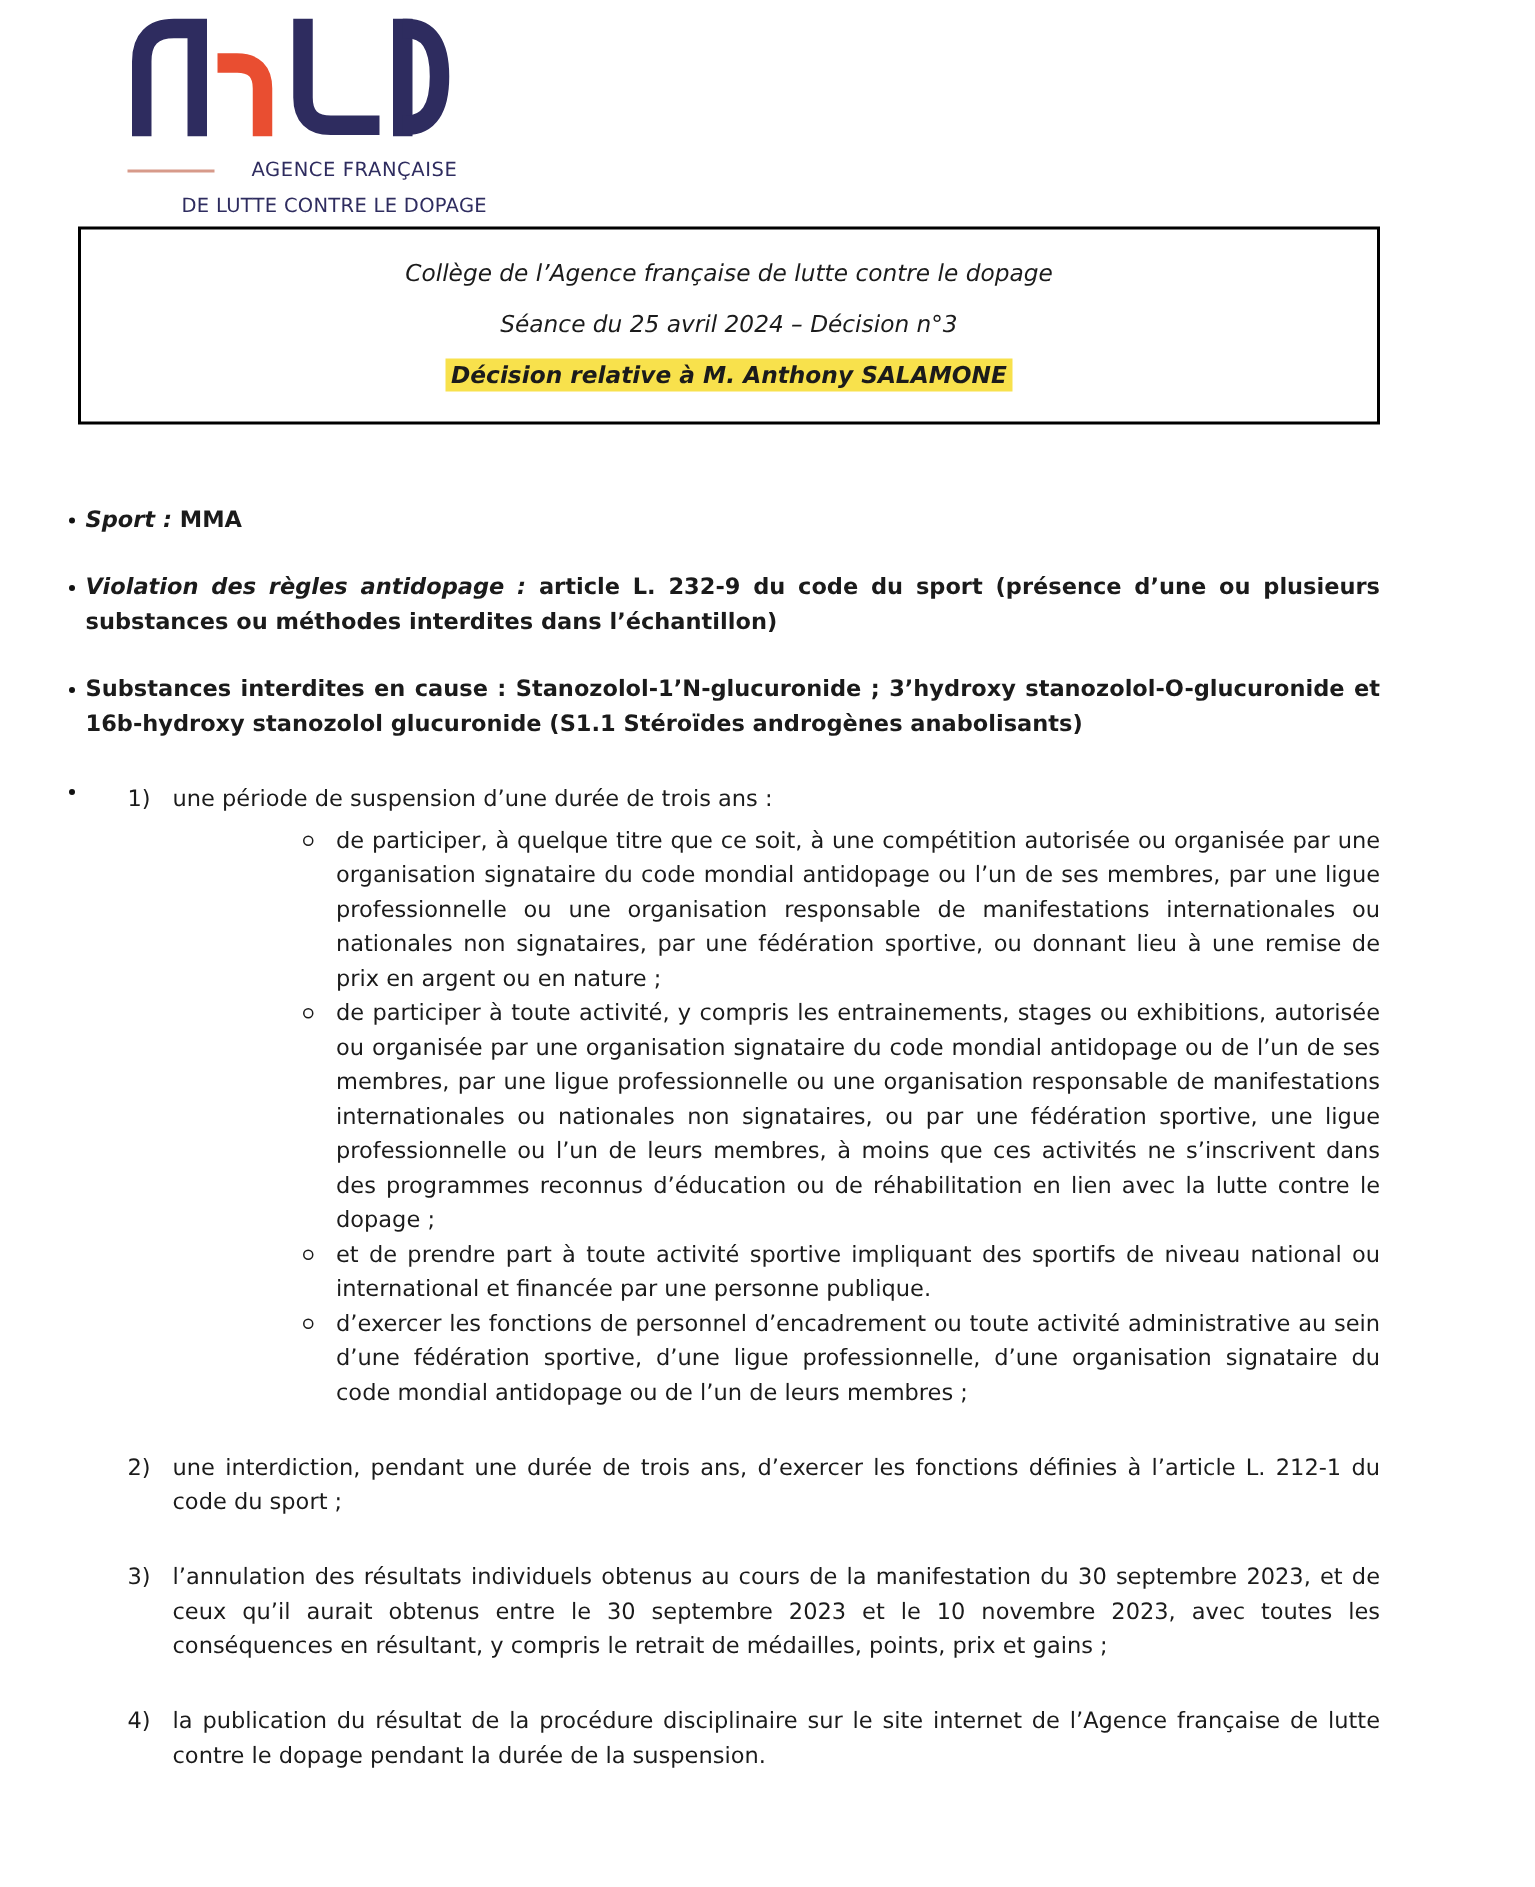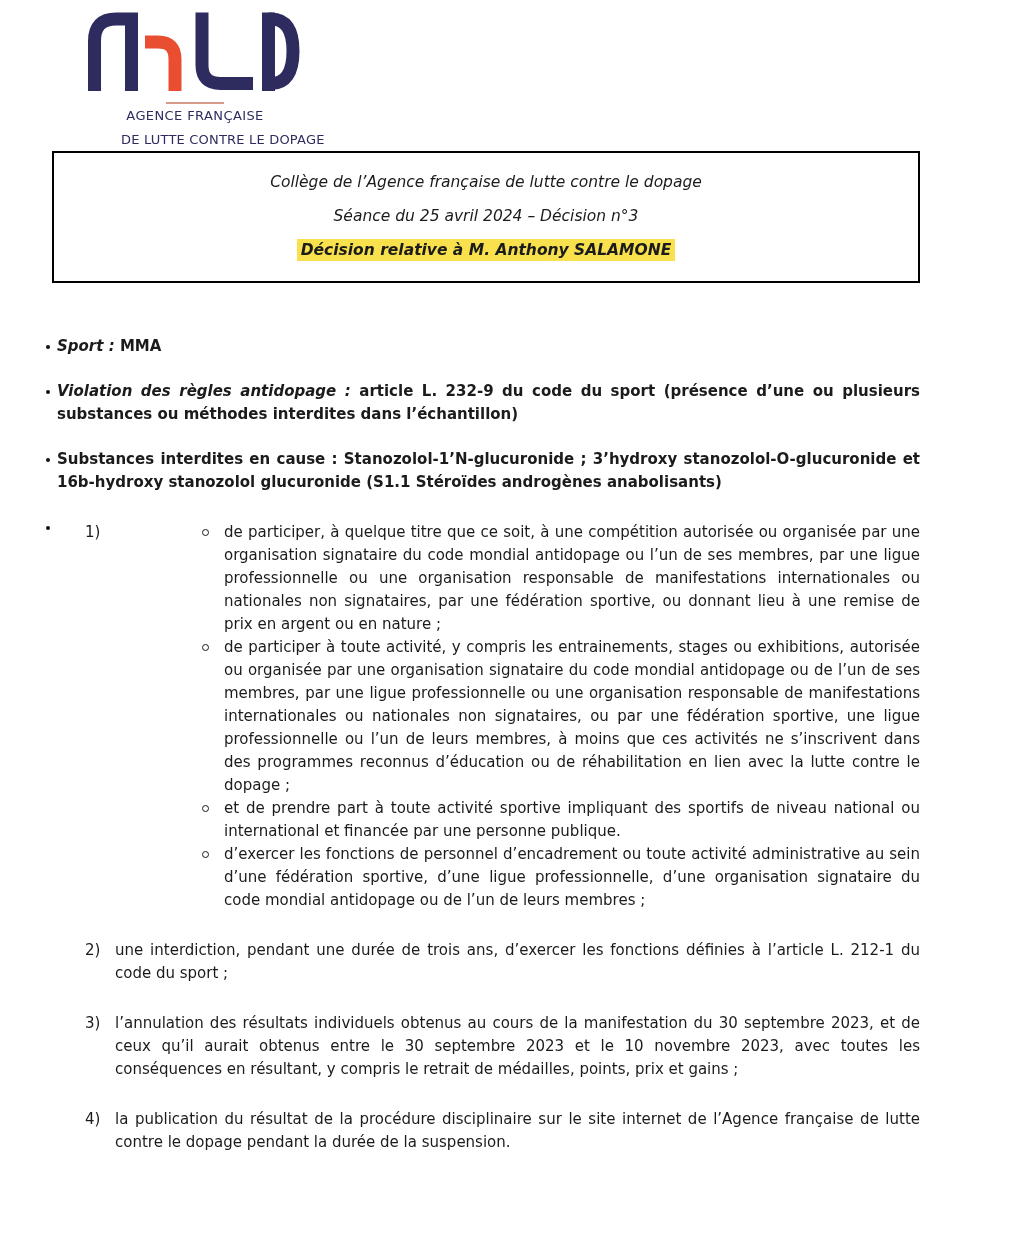--- a/index.html
+++ b/index.html
@@ -13,21 +13,21 @@
     font-family: "DejaVu Sans", sans-serif;
     color: #1b1b1b;
     font-size: 15px;
     line-height: 23px;
   }
 
   
   .logo-wrap { position: absolute; top: 8px; left: 85px; width: 222px; }
   .logo-svg { display: block; }
   .tagline { margin-top: 11px; width: 220px; color: #2e2c5f; }
-  .tagline-row1 { display: flex; align-items: center; justify-content: space-between; flex-direction: column; }
+  .tagline-row1 { display: flex; align-items: center; justify-content: space-between; }
   .tagline-rule { width: 58px; height: 2px; background: #d79a8a; flex: 0 0 auto; }
   .tagline-text1 { font-size: 13px; letter-spacing: 0.4px; white-space: nowrap; }
   .tagline-text2 { font-size: 13px; letter-spacing: 0.2px; margin-top: 1px; white-space: nowrap; margin-left: 36px; }
 
   
   .header-box {
     position: absolute;
     top: 151px;
     left: 52px;
     width: 868px;
@@ -114,20 +114,21 @@
       <span class="dot"></span>
       <span>Substances interdites en cause : Stanozolol-1’N-glucuronide ; 3’hydroxy stanozolol-O-glucuronide et 16b-hydroxy stanozolol glucuronide (S1.1 Stéroïdes androgènes anabolisants)</span>
     </div>
 
     <div class="bullet">
       <span class="dot"></span>
     </div>
 
     <div class="num-item">
       <span class="num">1)</span>
+      <span>une période de suspension d’une durée de trois ans :</span>
       <div class="subs">
         <div class="sub-item jt">
           <span class="circle"></span>
           <span>de participer, à quelque titre que ce soit, à une compétition autorisée ou organisée par une organisation signataire du code mondial antidopage ou l’un de ses membres, par une ligue professionnelle ou une organisation responsable de manifestations internationales ou nationales non signataires, par une fédération sportive, ou donnant lieu à une remise de prix en argent ou en nature ;</span>
         </div>
         <div class="sub-item jt">
           <span class="circle"></span>
           <span>de participer à toute activité, y compris les entrainements, stages ou exhibitions, autorisée ou organisée par une organisation signataire du code mondial antidopage ou de l’un de ses membres, par une ligue professionnelle ou une organisation responsable de manifestations internationales ou nationales non signataires, ou par une fédération sportive, une ligue professionnelle ou l’un de leurs membres, à moins que ces activités ne s’inscrivent dans des programmes reconnus d’éducation ou de réhabilitation en lien avec la lutte contre le dopage ;</span>
         </div>
         <div class="sub-item jt">

